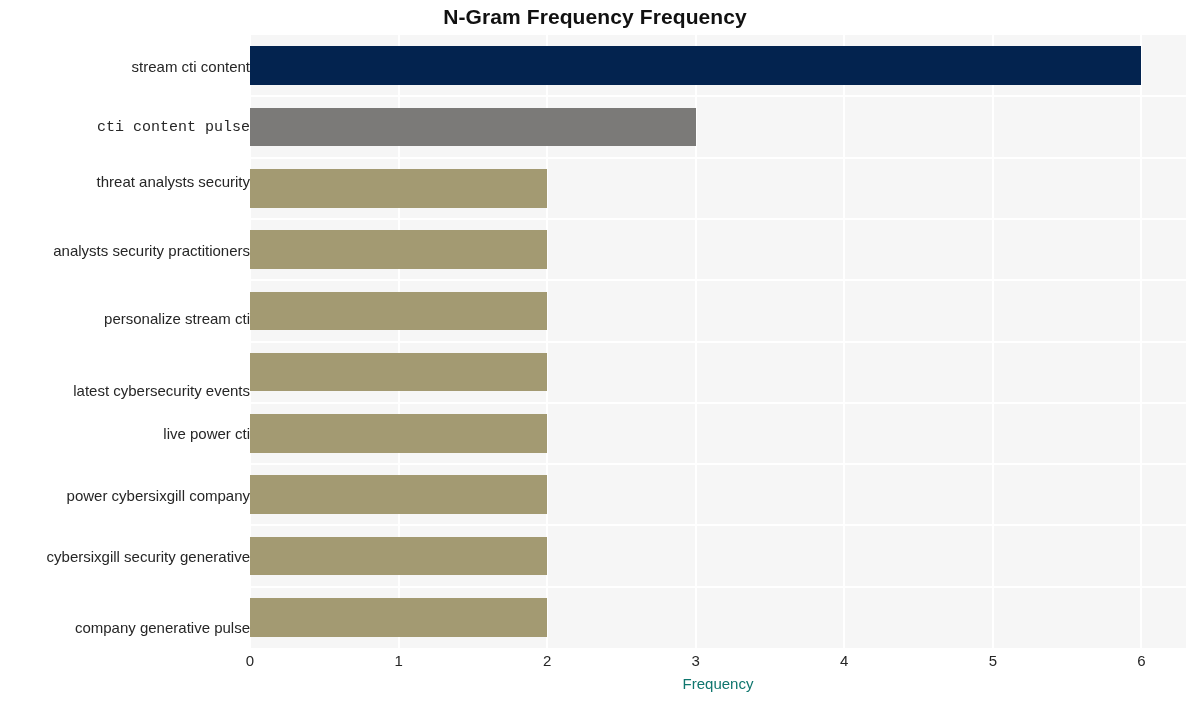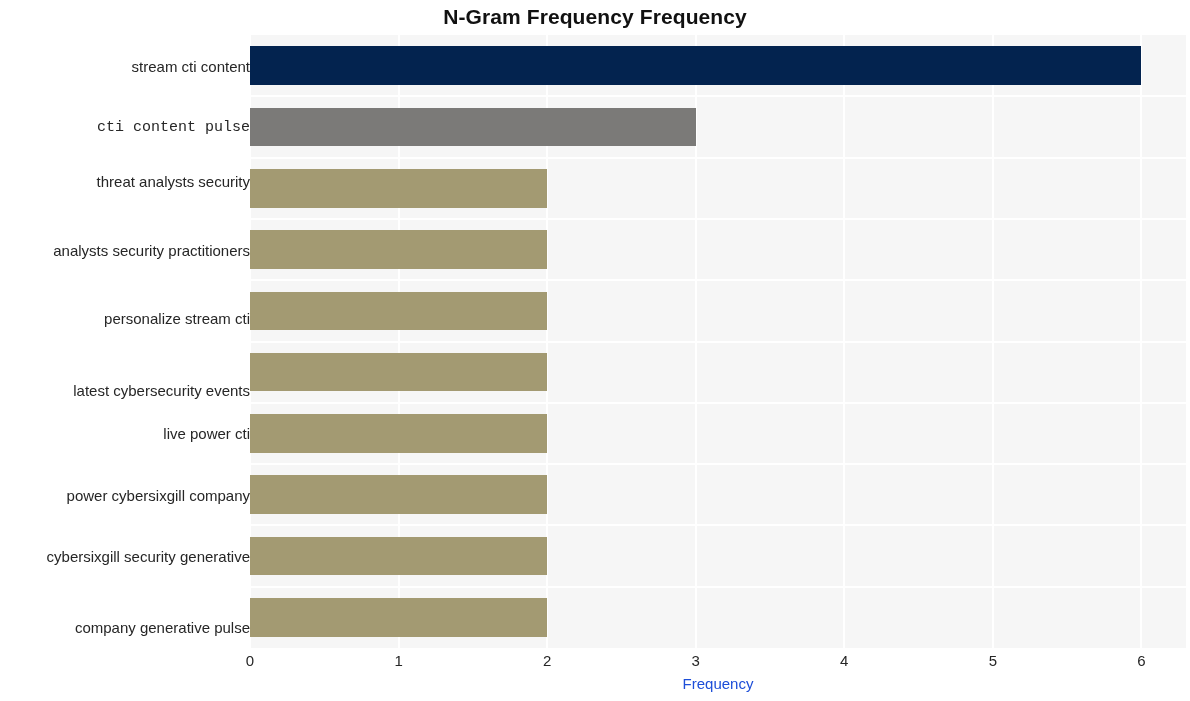--- a/index.html
+++ b/index.html
@@ -100,21 +100,21 @@
     transform: translateX(-50%);
     white-space: nowrap;
   }
   #x-axis-title {
     position: absolute;
     left: 0;
     top: 27px;
     width: 936px;
     text-align: center;
     font-size: 15px;
-    color: #1d4ed8;
+    color: #0f766e;
   }
 </style>
 </head>
 <body>
 
 <div id="chart-root">
 
   <div id="chart-title">N-Gram Frequency Frequency</div>
 
   <div id="plot-area">

